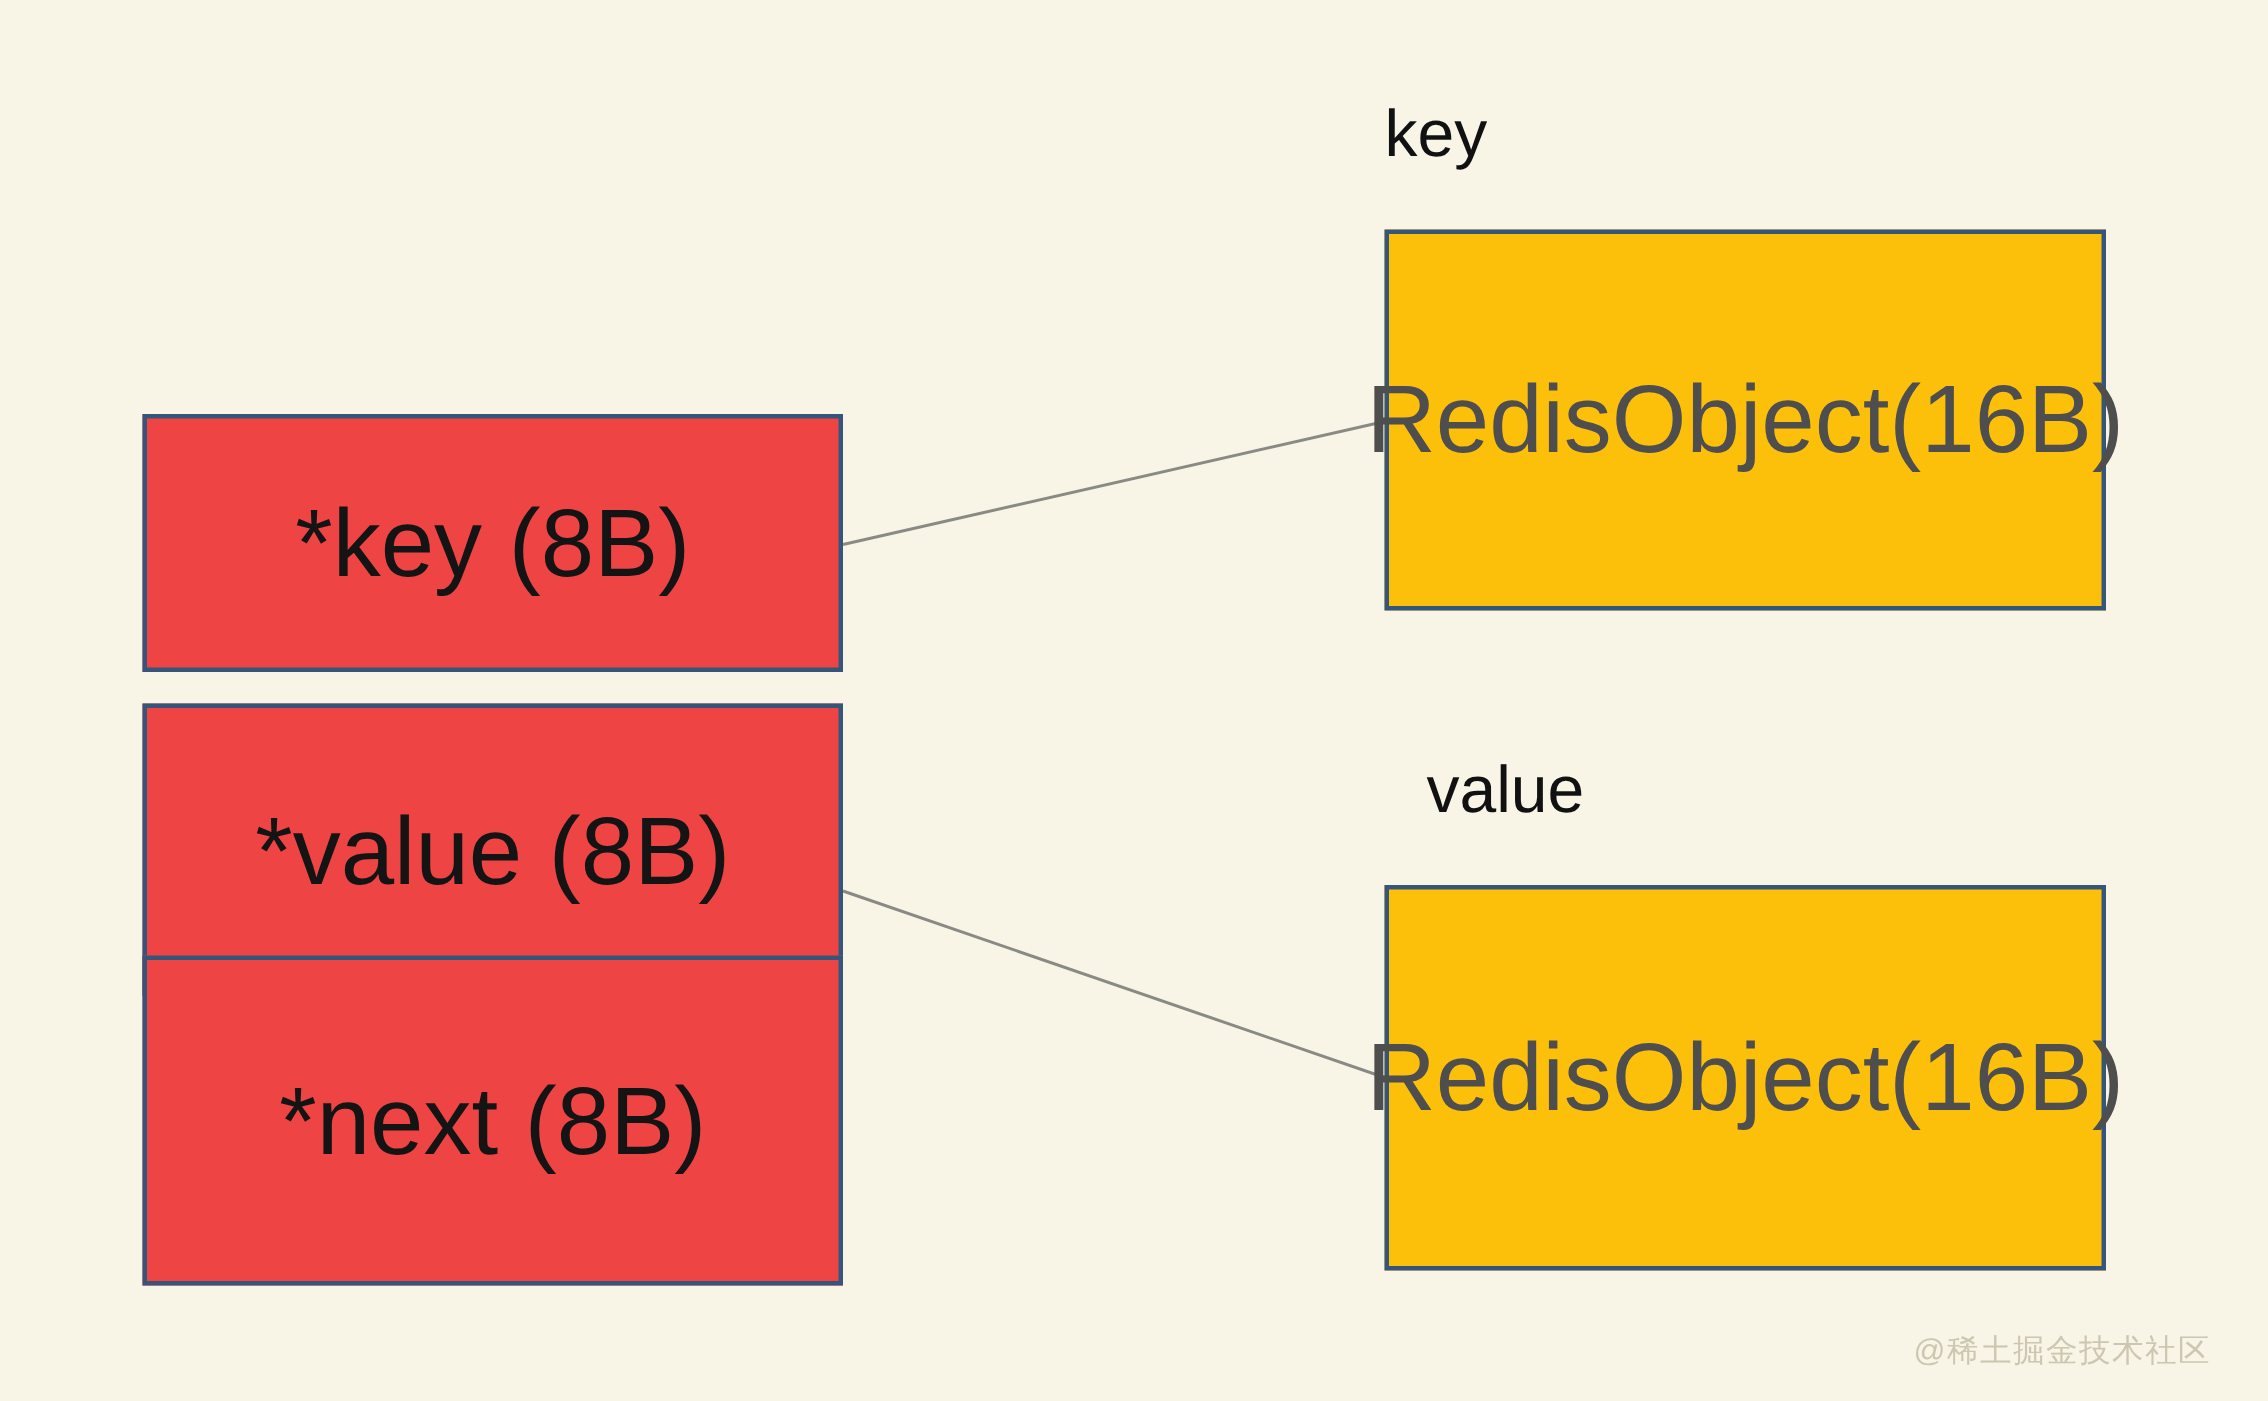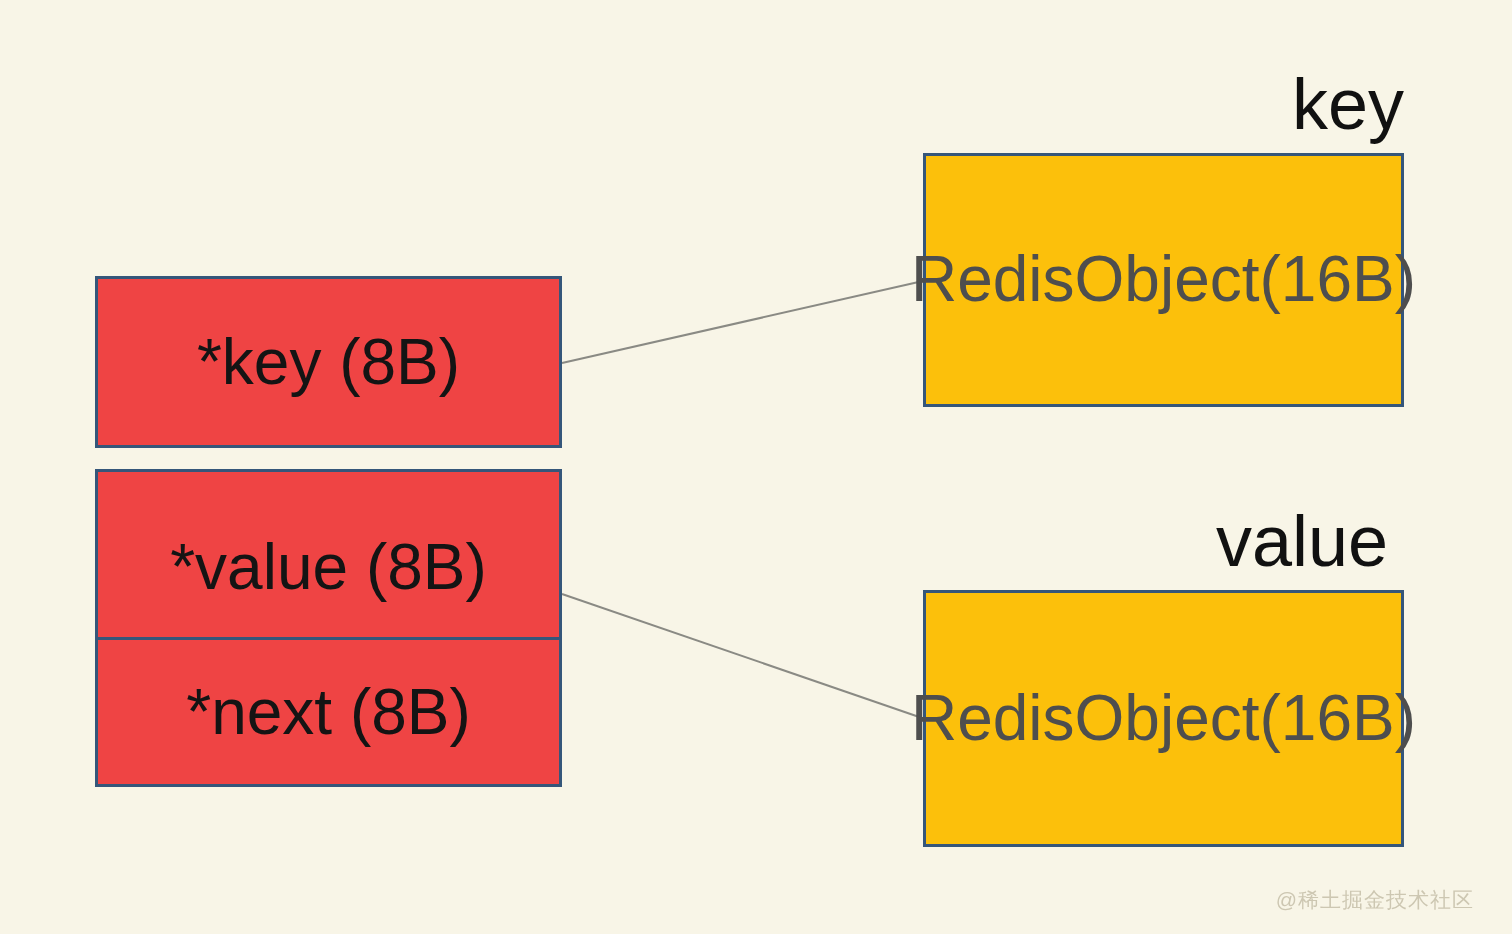--- a/index.html
+++ b/index.html
@@ -33,32 +33,32 @@
     border: 3px solid #35567a;
     display: flex;
     align-items: center;
     justify-content: center;
     font-size: 64px;
     color: #141414;
     letter-spacing: 0px;
   }
   .row-key   { top: 276px; height: 172px; }
   .row-value { top: 445px; height: 195px; margin-top: 24px; }
-  .row-next  { top: 637px; height: 150px; }
+  .row-next  { top: 637px; height: 220px; }
 
   .obj-title {
     position: absolute;
     width: 481px;
-    text-align: right;
-    font-size: 72px;
+    text-align: left;
+    font-size: 44px;
     color: #111111;
     line-height: 1;
   }
   .title-key   { left: 923px; top: 68px; }
-  .title-value { left: 907px; top: 505px; }
+  .title-value { left: 951px; top: 505px; }
 
   .obj-box {
     position: absolute;
     left: 923px;
     width: 481px;
     box-sizing: border-box;
     background: #fcc00b;
     border: 3px solid #35567a;
     display: flex;
     flex-direction: row;

